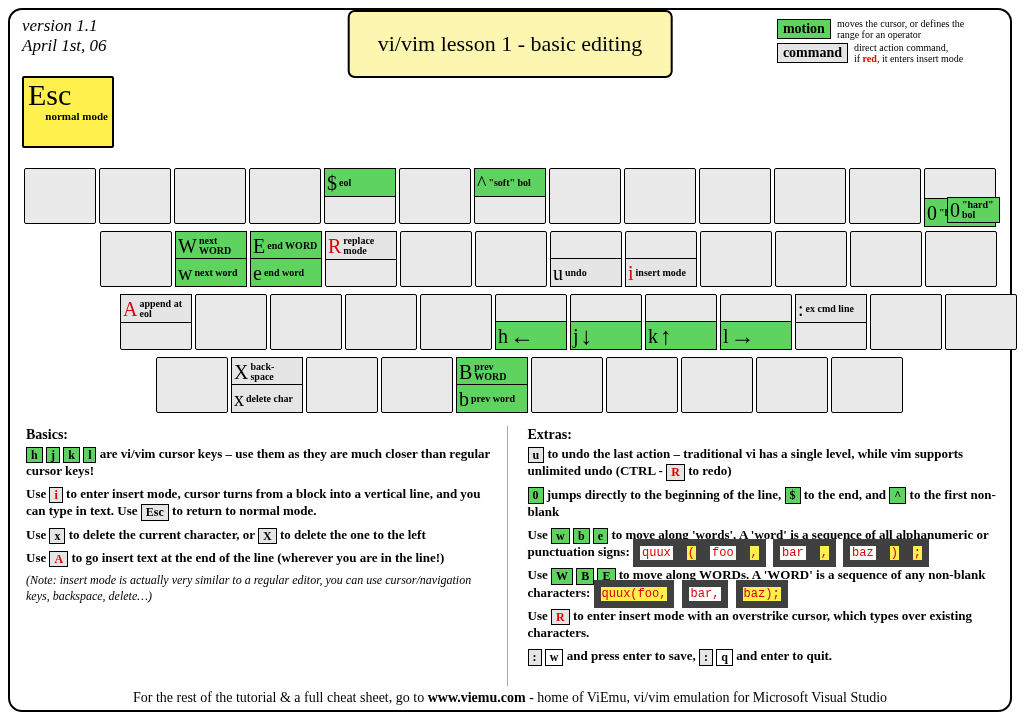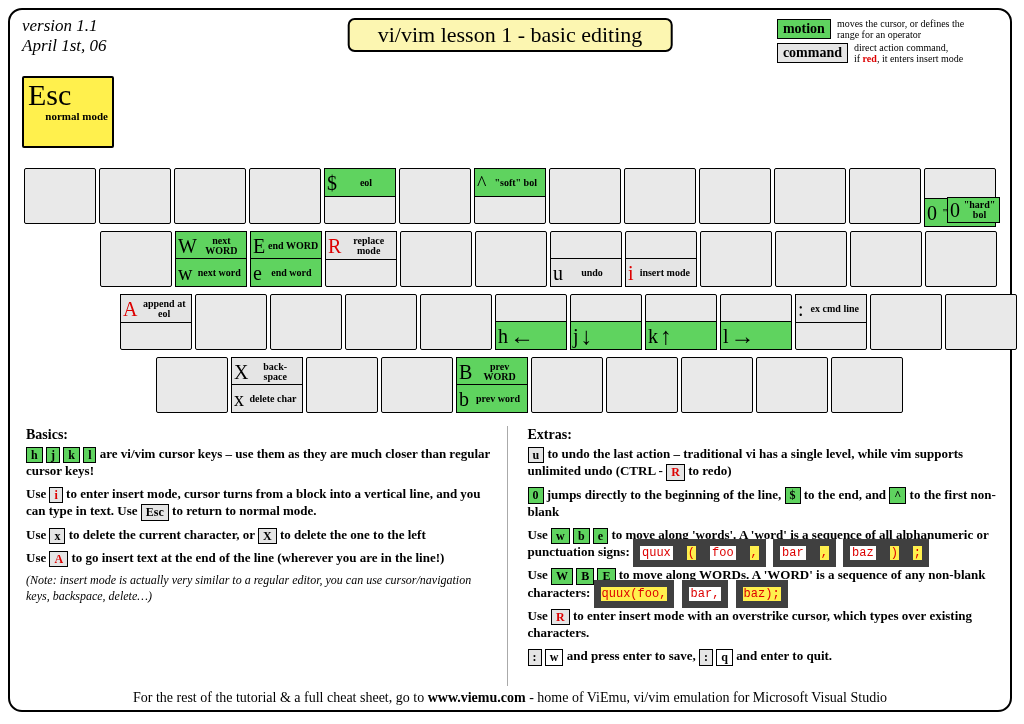--- a/index.html
+++ b/index.html
@@ -13,25 +13,25 @@
     position: relative;
     width: 1000px; height: 700px;
     margin: 8px;
     border: 2.5px solid #000;
     border-radius: 14px;
     background: #fff;
   }
   .abs { position: absolute; }
   .version { top: 6px; left: 12px; font-style: italic; font-size: 17px; line-height: 1.2; }
   .title-box {
-    top: 8px; left: 50%; transform: translateX(-50%);
+    top: 0; left: 50%; transform: translateX(-50%);
     background: #fcf6b1;
     border: 2.5px solid #000;
     border-radius: 7px;
-    padding: 3px 28px;
+    padding: 20px 28px;
     font-size: 22px; line-height:1.1;
   }
   .legend { top: 8px; right: 6px; font-size: 10px; }
   .legend-row { display: flex; align-items: center; margin-bottom: 2px; }
   .legend-chip {
     border: 1px solid #000; padding: 1px 5px; font-weight: bold;
     margin-right: 6px; font-size: 14px;
   }
   .green-bg { background: #5fd35f; }
   .yellow-bg { background: #e5e5e5; }
@@ -64,21 +64,21 @@
   .cap {
     position: absolute;
     border: 1px solid #000;
     box-sizing: border-box;
     display: flex; align-items: center;
     padding: 1px 2px;
     font-size: 10px; font-weight: bold;
     line-height: 1.0;
   }
   .cap .glyph { font-size: 20px; font-weight: normal; margin-right: 2px; line-height:1;}
-  .cap .lbl { flex: 1; text-align: center; }
+  .cap .lbl { flex: 1; text-align: left; }
   .half-top { left:-1px; right:-1px; top:-1px; height: 29px; }
   .half-bot { left:-1px; right:-1px; bottom:-1px; height: 29px; }
   .arrow-glyph { font-size: 24px !important; }
 
   
   .cols { position:absolute; left: 16px; right: 12px; bottom: 24px; top: 452px; display:flex; }
   .col { flex:1; font-size: 13px; line-height: 1.3; }
   .col.left { padding-right: 10px; border-right: 1px solid #aaa;}
   .col.right { padding-left: 20px;}
   .col h4 { margin: 0 0 2px 0; font-size: 14px; }

